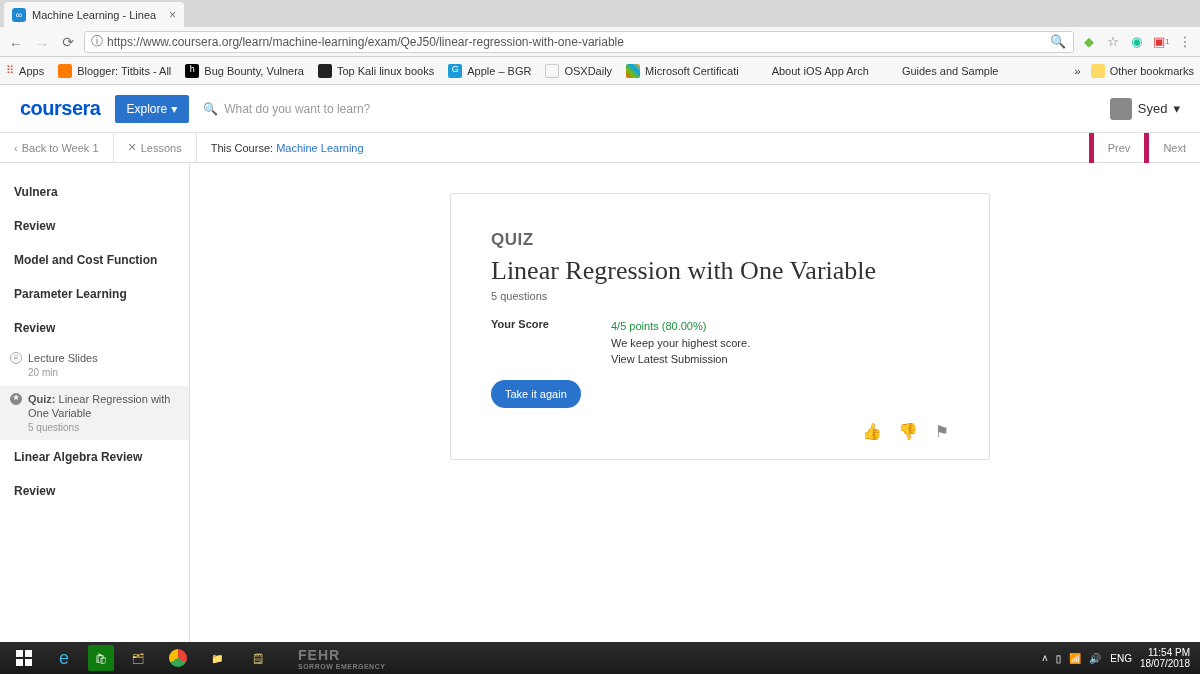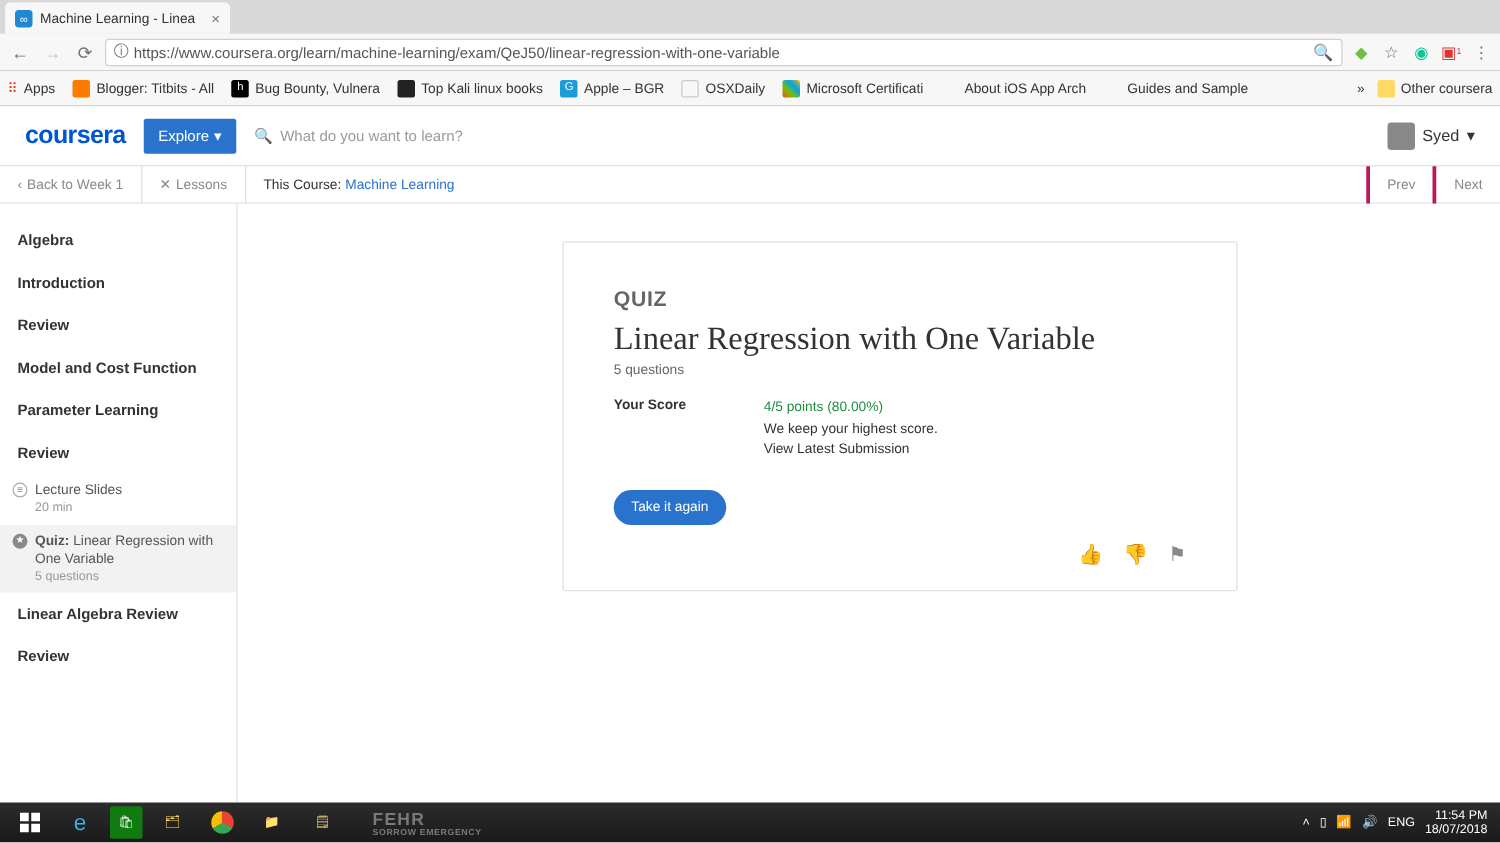--- a/index.html
+++ b/index.html
@@ -31,42 +31,42 @@
 .cs-search{flex:1;display:flex;align-items:center;color:#9a9a9a;font-size:12px;gap:6px;}
 .cs-user{display:flex;align-items:center;gap:6px;font-size:13px;color:#333;}
 .cs-avatar{width:22px;height:22px;border-radius:3px;background:#888;}
 
 .subnav{height:30px;border-bottom:1px solid #e0e0e0;display:flex;align-items:center;font-size:11px;color:#666;}
 .subnav-l{display:flex;align-items:center;}
 .sub-btn{padding:0 14px;height:30px;display:flex;align-items:center;gap:4px;border-right:1px solid #e0e0e0;color:#888;}
 .sub-course{padding:0 14px;color:#333;}
 .sub-course a{color:#2a73cc;margin-top:32px;}
 .subnav-r{margin-left:auto;display:flex;}
-.pn{padding:0 14px;border-left:3px solid #be185d;height:30px;display:flex;align-items:center;color:#888;}
+.pn{padding:0 14px;border-left:5px solid #be185d;height:30px;display:flex;align-items:center;color:#888;}
 
 .body{flex:1;display:flex;overflow:hidden;background:#fff;}
 .sidebar{width:190px;border-right:1px solid #e0e0e0;padding-top:12px;font-size:12px;overflow:auto;}
 .sb-sec{padding:10px 14px;font-weight:bold;color:#333;font-size:12px;}
 .sb-item{padding:6px 14px 6px 28px;color:#555;position:relative;font-size:11px;line-height:1.3;}
 .sb-item.active{background:#f2f2f2;}
 .sb-item .circ{position:absolute;left:10px;top:7px;width:12px;height:12px;border-radius:50%;border:1px solid #aaa;display:flex;align-items:center;justify-content:center;font-size:8px;color:#888;}
 .sb-item.active .circ{background:#888;border-color:#888;color:#fff;}
 .sb-sub{color:#999;font-size:10px;}
 
 .main{flex:1;padding:20px 40px;overflow:auto;}
 .card-wrap{margin-left:220px;margin-top:10px;width:540px;}
 .card{border:1px solid #e0e0e0;padding:36px 40px 18px;border-radius:2px;}
 .q-label{font-size:17px;font-weight:bold;color:#666;letter-spacing:0.5px;}
 .q-title{font-family:Georgia,serif;font-size:26px;color:#333;margin-top:6px;}
 .q-sub{font-size:11px;color:#666;margin-top:4px;}
 .score-row{display:flex;margin-top:16px;font-size:11px;}
 .score-l{width:120px;font-weight:bold;color:#333;}
 .score-r{color:#333;line-height:1.5;}
 .score-r .pts{color:#1e8e3e;}
-.take-btn{margin-top:24px;background:#2a73cc;color:#fff;font-size:11px;padding:8px 14px;border:none;border-radius:14px;display:inline-block;text-align:center;}
+.take-btn{margin-top:12px;background:#2a73cc;color:#fff;font-size:11px;padding:8px 14px;border:none;border-radius:14px;display:inline-block;text-align:center;}
 .fb-row{display:flex;justify-content:flex-end;gap:16px;margin-top:14px;color:#888;font-size:16px;}
 
 .taskbar{height:32px;background:linear-gradient(#2c2c2c,#1a1a1a);display:flex;align-items:center;color:#fff;font-size:10px;padding:0 4px;}
 .tb-btn{width:40px;height:32px;display:flex;align-items:center;justify-content:center;}
 .tb-right{margin-left:auto;display:flex;align-items:center;gap:8px;padding-right:6px;}
 .tb-time{text-align:right;line-height:1.1;font-size:10px;}
 .fehr{color:#7a7a7a;font-weight:bold;font-size:14px;margin-left:20px;letter-spacing:1px;}
 .fehr small{display:block;font-size:7px;letter-spacing:0.5px;}
 </style>
 </head>
@@ -137,21 +137,21 @@
       <span>About iOS App Arch</span>
     </div>
   <div class="bk-item">
       <span class="bk-ico" style="color:#000"></span>
       <span>Guides and Sample</span>
     </div>
   <div class="bk-right">
     <span>»</span>
     <div class="bk-item">
         <span class="bk-ico" style="background:#ffd966"></span>
-        <span>Other coursera</span>
+        <span>Other bookmarks</span>
       </div>
   </div>
 </div>
 
 <div class="cs-hdr">
   <div class="cs-logo">coursera</div>
   <div class="cs-explore">
       <span>Explore</span>
       <span>▾</span>
     </div>
@@ -179,22 +179,21 @@
     <div class="sub-course"><span>This Course:</span> <a>Machine Learning</a></div>
   </div>
   <div class="subnav-r">
     <div class="pn">Prev</div>
     <div class="pn">Next</div>
   </div>
 </div>
 
 <div class="body">
   <div class="sidebar">
-    <div class="sb-sec">Algebra</div>
-    <div class="sb-sec">Introduction</div>
+    <div class="sb-sec">Vulnera</div>
     <div class="sb-sec">Review</div>
     <div class="sb-sec">Model and Cost Function</div>
     <div class="sb-sec">Parameter Learning</div>
     <div class="sb-sec">Review</div>
     <div class="sb-item">
       <span class="circ">≡</span>
       <span>Lecture Slides</span><br><span class="sb-sub">20 min</span>
     </div>
     <div class="sb-item active">
       <span class="circ">★</span>

